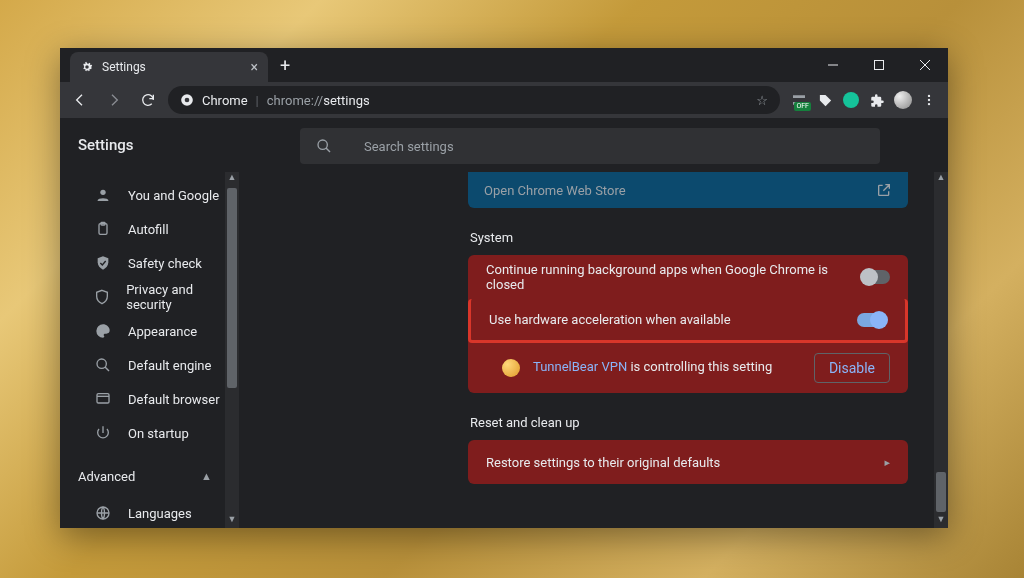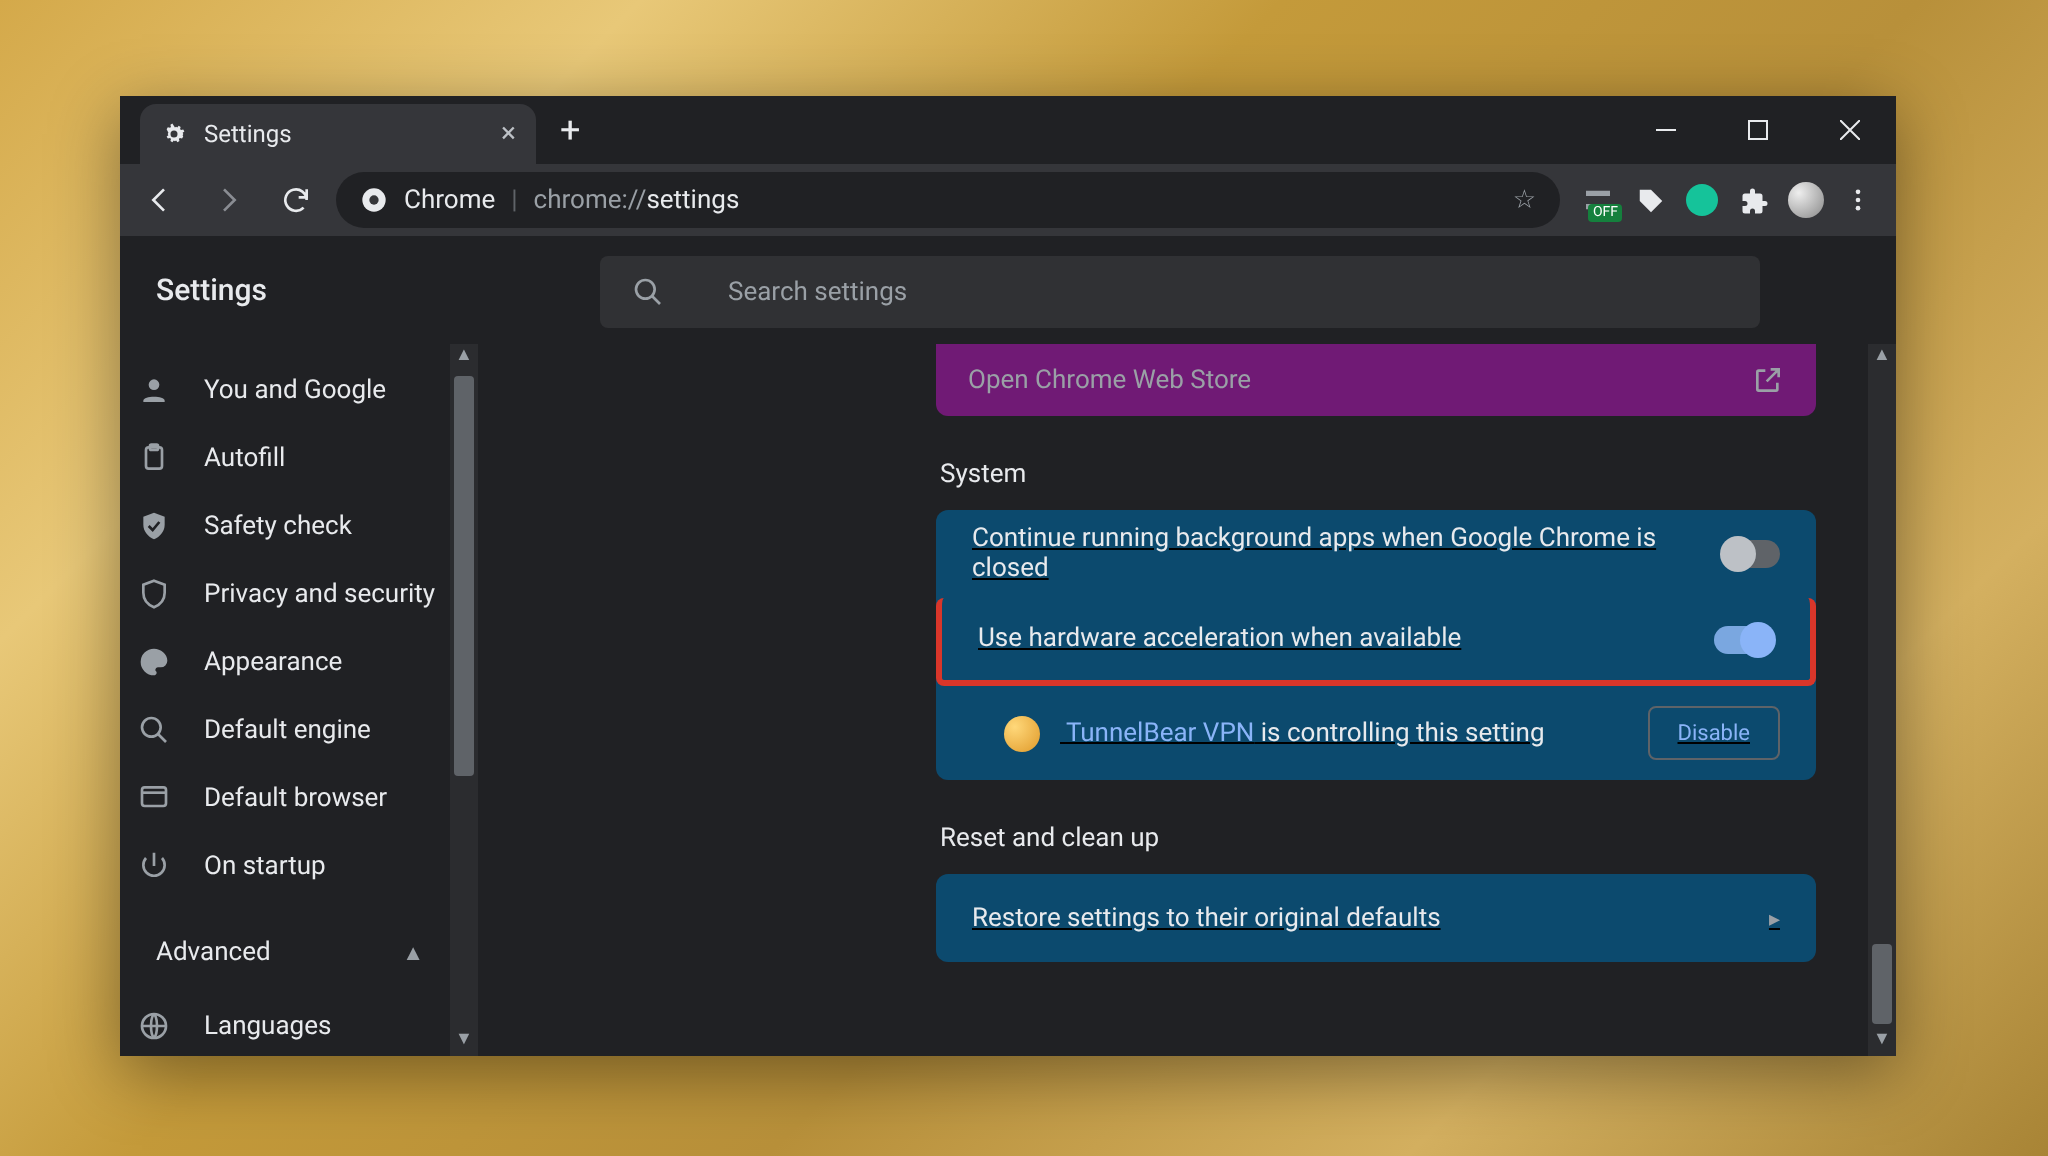--- a/index.html
+++ b/index.html
@@ -62,59 +62,59 @@
   .searchbox input::placeholder { color:#9aa0a6; }
   .sidebar {
     margin-top:54px; width:170px; padding:6px 0 0 0;
     height: calc(100% - 54px);
   }
   .side-scroll { position:absolute; left:165px; top:54px; width:14px; bottom:0; background:#2b2c2f; }
   .side-thumb { position:absolute; top:16px; left:2px; width:10px; height:200px; background:#5f6368; border-radius:2px; }
   .side-arrow { position:absolute; left:0; width:14px; height:14px; color:#9aa0a6; font-size:9px; text-align:center; }
   .nav-item {
     display:flex; align-items:center; gap:16px; height:34px;
-    padding-left:8px; color:#e8eaed; font-size:13px;
+    padding-left:34px; color:#e8eaed; font-size:13px;
   }
   .nav-item .ico { width:18px; display:flex; justify-content:center; color:#9aa0a6; }
   .advanced-row {
     display:flex; align-items:center; justify-content:space-between;
     color:#e8eaed; font-size:13px; padding:0 18px; height:40px; margin-top:6px;text-align:center;
   }
   .main-scroll { position:absolute; right:0; top:54px; width:14px; bottom:0; background:#2b2c2f; }
   .main-thumb { position:absolute; top:300px; left:2px; width:10px; height:40px; background:#5f6368; border-radius:2px; }
   .main {
     margin-top:54px; margin-left:180px; flex:1; overflow:hidden; padding:0 40px 0 58px;
   }
   .card-row-top {
-    height:36px; background:#701a75; border-radius:0 0 6px 6px;
+    height:36px; background:#0c4a6e; border-radius:0 0 6px 6px;
     display:flex; align-items:center; padding:0 16px; color:#9aa0a6; font-size:13px;
     justify-content:space-between;
   }
   .section-title { color:#e8eaed; font-size:13px; margin:22px 0 10px 2px; }
-  .card { background:#0c4a6e; border-radius:6px;text-decoration:underline; }
+  .card { background:#7f1d1d; border-radius:6px; }
   .row {
     display:flex; align-items:center; justify-content:space-between;
     padding:0 18px; min-height:44px; color:#e8eaed; font-size:13px;
   }
   .row + .row { border-top:0; }
   .highlight { border:3px solid #d9362a; border-radius:4px; }
   .toggle { width:30px; height:14px; border-radius:8px; position:relative; }
   .toggle.off { background:#5f6368; }
   .toggle.off::after { content:""; position:absolute; left:-1px; top:-2px; width:18px; height:18px; border-radius:50%; background:#bdc1c6; }
   .toggle.on { background:#7aa7e0; }
   .toggle.on::after { content:""; position:absolute; right:-1px; top:-2px; width:18px; height:18px; border-radius:50%; background:#8ab4f8; }
   .sub-row {
     display:flex; align-items:center; justify-content:space-between;
     padding: 10px 18px 10px 34px; color:#e8eaed; font-size:13px;
   }
   .ext-name { color:#8ab4f8; }
   .controlling { color:#e8eaed; }
   .disable-btn {
     border:1px solid #5f6368; background:transparent; color:#8ab4f8;
-    padding:6px 14px; border-radius:4px; font-size:11px;
+    padding:6px 14px; border-radius:4px; font-size:14px;
   }
   .ext-logo { width:18px; height:18px; border-radius:50%; background: radial-gradient(circle at 30% 30%, #ffd87a, #e09a2a); margin-right:10px; display:inline-block; vertical-align:middle; }
   .launch-icon { color:#9aa0a6; font-size:16px; }
   .chev { color:#9aa0a6; font-size:11px; }
   svg { display:block; }
 </style>
 </head>
 <body>
 
 <div class="window">

